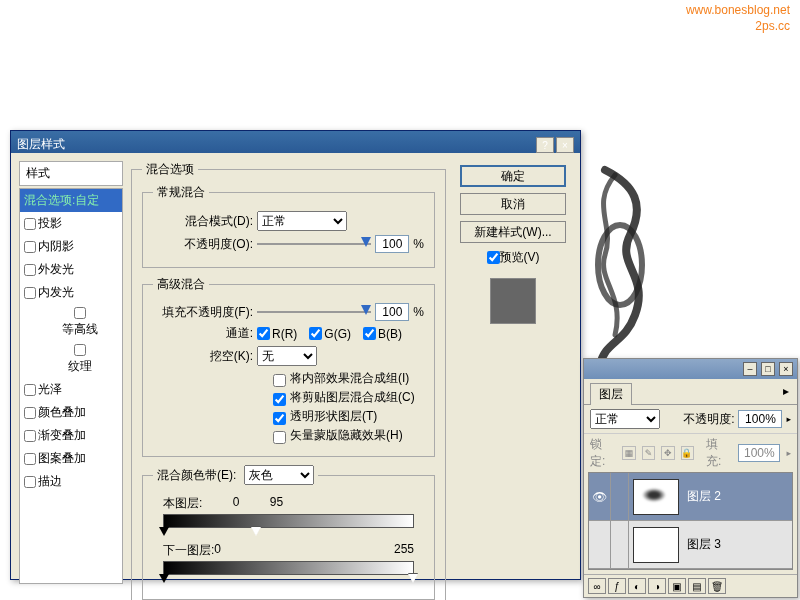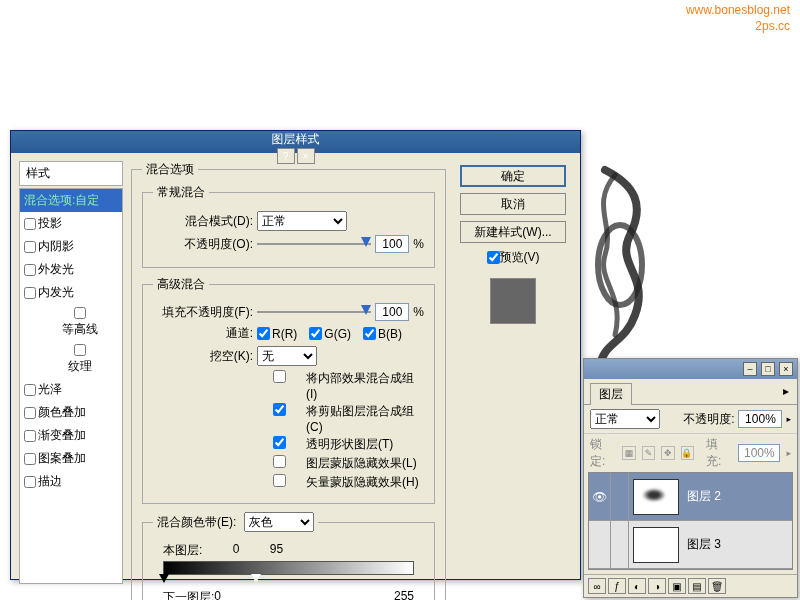--- a/index.html
+++ b/index.html
@@ -1,41 +1,41 @@
 <!DOCTYPE html>
 <html><head>
 <meta charset="utf-8">
 <style>
 * { box-sizing: border-box; margin: 0; padding: 0; font-family: "Microsoft YaHei", SimSun, Arial, sans-serif; font-size: 12px; }
 body { background: #fff; width: 800px; height: 600px; position: relative; overflow: hidden; }
 .watermark { position: absolute; right: 10px; top: 2px; text-align: right; color: #f58220; font-size: 13px; line-height: 16px; }
 .bg-art { position: absolute; left: 575px; top: 165px; width: 90px; height: 210px; pointer-events: none; }
 .dialog { position: absolute; left: 10px; top: 130px; width: 571px; height: 450px; background: #ece9d8; border: 1px solid #0a246a; box-shadow: 2px 2px 6px rgba(0,0,0,.3); }
-.titlebar { height: 22px; background: linear-gradient(#3a6ea5,#2a5a95); color: #fff; padding: 0 6px; display: flex; align-items: center; justify-content: space-between; flex-direction: column; }
+.titlebar { height: 22px; background: linear-gradient(#3a6ea5,#2a5a95); color: #fff; padding: 0 6px; display: flex; align-items: flex-end; justify-content: space-between; }
 .titlebar .winbtns { display: flex; gap: 2px; }
 .winbtn { width: 18px; height: 16px; background: #ece9d8; border: 1px solid #888; display: flex; align-items: center; justify-content: center; font-size: 10px; cursor: pointer; }
 .dlg-body { display: flex; padding: 8px; gap: 8px; height: calc(100% - 22px); }
 .style-list { width: 104px; }
 .style-list .hdr { border: 1px solid #aaa; background: #fff; padding: 3px 6px; margin-bottom: 2px; }
 .style-list .items { border: 1px solid #aaa; background: #fff; height: 396px; }
 .style-list .item { padding: 3px 4px; display: flex; align-items: center; gap: 2px; }
 .style-list .item.sel { background: #316ac5; color: #86efac; }
 .style-list .item.indent { padding-left: 22px; flex-direction: column; }
 .style-list input[type=checkbox] { width: 12px; height: 12px; }
 .center { flex: 1; }
 fieldset { border: 1px solid #aaa; padding: 6px 10px 10px; margin-bottom: 8px; }
 legend { padding: 0 4px; margin-top: 8px; }
 .row { display: flex; align-items: center; margin: 4px 0; gap: 4px; }
 .row .lbl { width: 100px; text-align: right; }
 select { height: 20px; font-size: 12px; }
 input[type=text].num { width: 34px; height: 18px; text-align: center; border: 1px solid #7f9db9; }
 .slider { flex: 1; height: 18px; position: relative; }
 .slider .track { position: absolute; top: 8px; left: 0; right: 0; height: 2px; background: #999; }
 .slider .thumb { position: absolute; top: 2px; width: 0; height: 0; border-left: 5px solid transparent; border-right: 5px solid transparent; border-top: 10px solid #316ac5; }
-.chkrow { display: flex; align-items: flex-start; gap: 20px; margin: 2px 0 2px 120px; }
+.chkrow { display: flex; align-items: flex-end; gap: 4px; margin: 2px 0 2px 120px; }
 .chn { display: flex; align-items: center; gap: 2px; margin-right: 8px; }
 .blend-if .band { margin: 4px 10px 14px; }
 .blend-if .labelrow { display: flex; justify-content: space-between; margin-bottom: 2px; }
 .blend-if .bar { height: 14px; border: 1px solid #555; background: linear-gradient(to right, #000, #fff); position: relative; }
 .blend-if .tri { position: absolute; bottom: -9px; width: 0; height: 0; border-left: 5px solid transparent; border-right: 5px solid transparent; }
 .blend-if .tri.blk { border-top: 9px solid #000; }
 .blend-if .tri.wht { border-top: 9px solid #fff; filter: drop-shadow(0 -1px 0 #555); }
 .rbuttons { width: 118px; display: flex; flex-direction: column; align-items: center; gap: 6px; padding-top: 4px; }
 .btn { width: 106px; height: 22px; border: 1px solid #888; background: #ece9d8; cursor: pointer; }
 .btn.def { border: 2px solid #3a6ea5; }
@@ -204,24 +204,20 @@
               <div class="chkrow">
                 <input type="checkbox" checked="" style="">
                 <span>将剪贴图层混合成组(C)</span>
               </div>
               <div class="chkrow">
                 <input type="checkbox" checked="" style="">
                 <span>透明形状图层(T)</span>
               </div>
               <div class="chkrow">
                 <input type="checkbox" style="">
-                <span>图层蒙版隐藏效果(L)</span>
-              </div>
-              <div class="chkrow">
-                <input type="checkbox" style="">
                 <span>矢量蒙版隐藏效果(H)</span>
               </div>
             </div>
         </fieldset>
 
         <fieldset class="blend-if">
           <legend>
             <span>混合颜色带(E):</span>
             <select style="width:70px;margin-left:4px;">
               <option>灰色</option>

